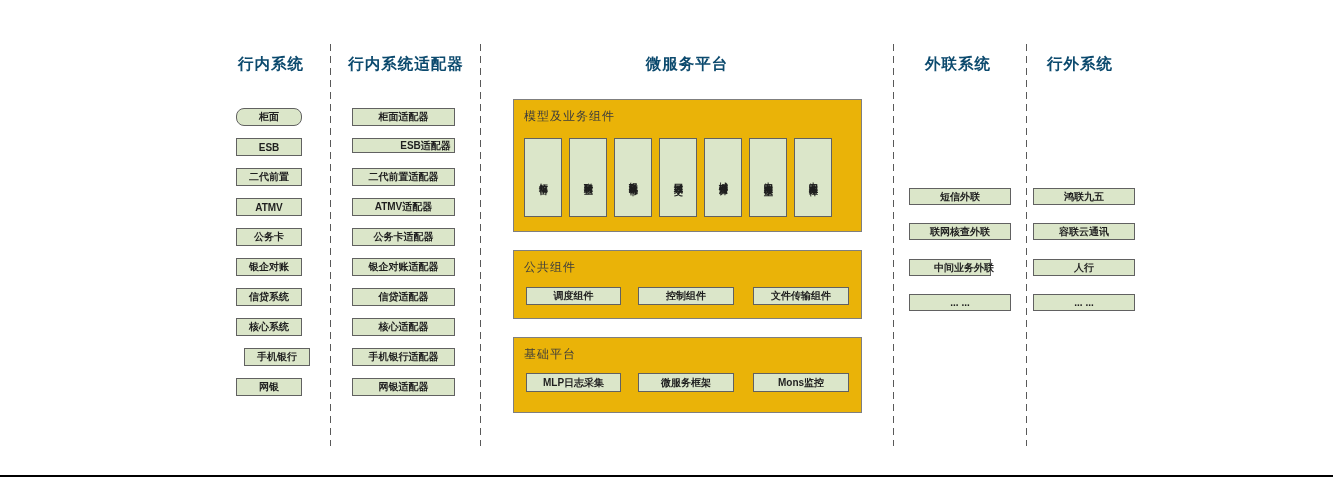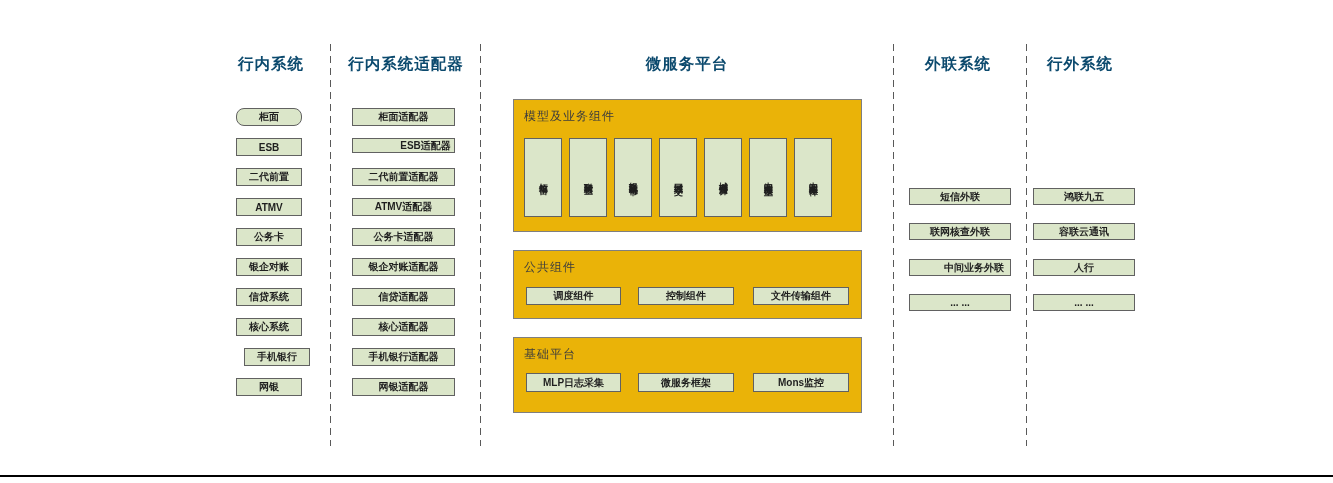--- a/index.html
+++ b/index.html
@@ -101,21 +101,21 @@
 
   <div class="panel" style="top:337px;height:76px;">
     <div class="panel-title">基础平台</div>
     <div class="gbox" style="left:12px;top:35px;width:95px;height:19px;">MLP日志采集</div>
     <div class="gbox" style="left:124px;top:35px;width:96px;height:19px;">微服务框架</div>
     <div class="gbox" style="left:239px;top:35px;width:96px;height:19px;">Mons监控</div>
   </div>
 
   <div class="gbox" style="left:909px;top:188px;width:102px;height:17px;">短信外联</div>
   <div class="gbox" style="left:909px;top:223px;width:102px;height:17px;">联网核查外联</div>
-  <div class="gbox" style="left:909px;top:259px;width:102px;height:17px;padding-left:28px;">中间业务外联</div>
+  <div class="gbox" style="left:909px;top:259px;width:82px;height:17px;padding-left:28px;">中间业务外联</div>
   <div class="gbox" style="left:909px;top:294px;width:102px;height:17px;">... ...</div>
 
   <div class="gbox" style="left:1033px;top:188px;width:102px;height:17px;">鸿联九五</div>
   <div class="gbox" style="left:1033px;top:223px;width:102px;height:17px;">容联云通讯</div>
   <div class="gbox" style="left:1033px;top:259px;width:102px;height:17px;">人行</div>
   <div class="gbox" style="left:1033px;top:294px;width:102px;height:17px;">... ...</div>
 
   <div class="bottom-rule"></div>
 
 </div>

